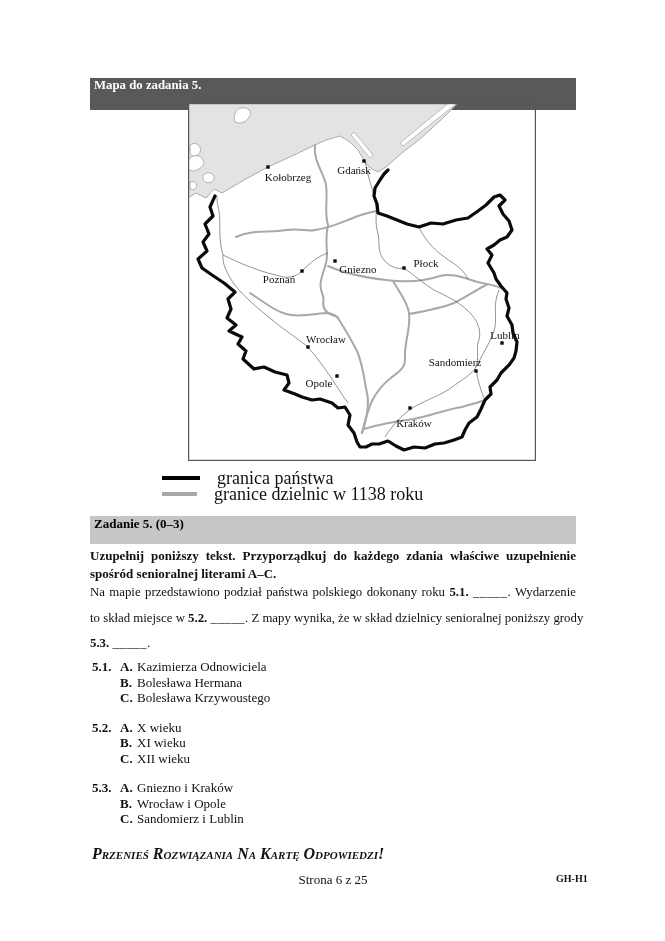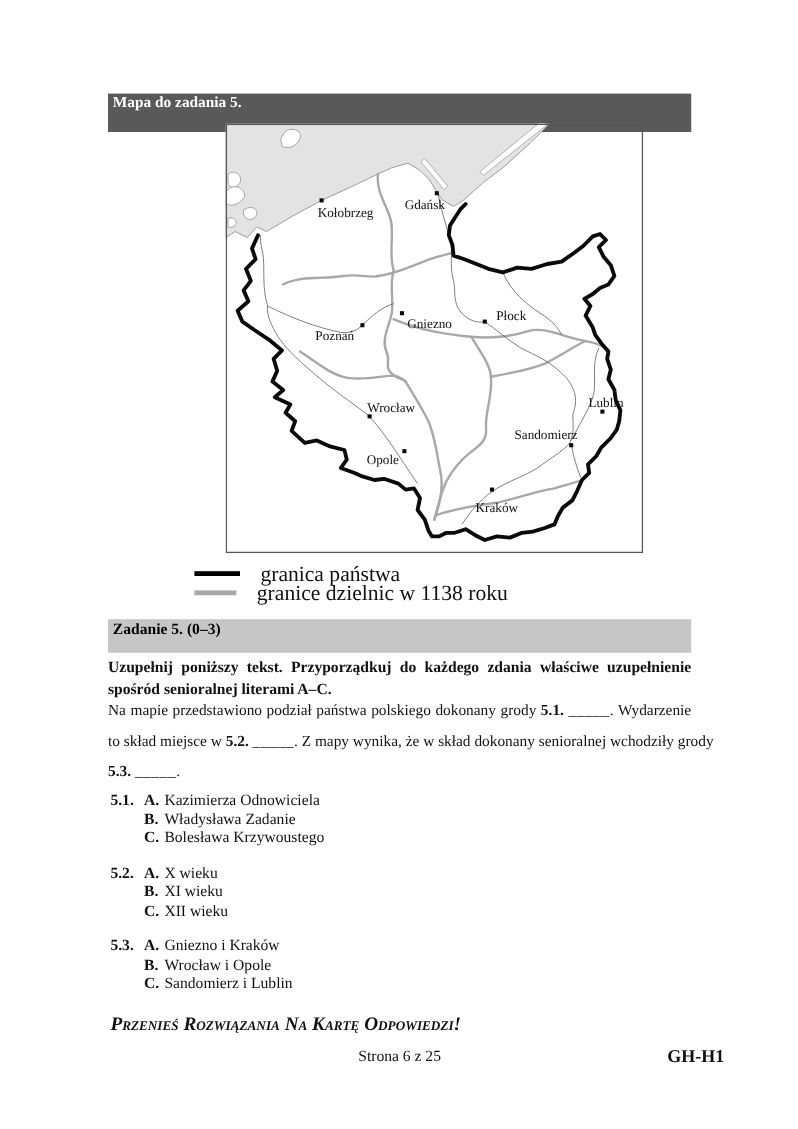--- a/index.html
+++ b/index.html
@@ -43,21 +43,21 @@
   .fl-blank{letter-spacing:0.5px;margin-top:27px;}
   .options{position:absolute; top:659px; left:92px; font-size:13px; line-height:15.5px;}
   .q-group{margin-bottom:14px;}
   .q-row{display:flex;}
   .q-num{width:28px; font-weight:bold;}
   .q-letter{width:17px; font-weight:bold;}
   .transfer-note{position:absolute; top:845px; left:92px; font-size:16px;
                  font-weight:bold; font-style:italic; font-variant:small-caps;}
   .footer-page{position:absolute; top:872px; left:90px; width:486px;
                text-align:center; font-size:13px;}
-  .footer-code{position:absolute; top:873px; left:556px; font-size:15px; font-weight:bold;text-align:right;}
+  .footer-code{position:absolute; top:873px; left:556px; font-size:10px; font-weight:bold;text-align:right;}
 </style>
 </head>
 <body>
 
 <div class="page">
 
   <div class="bar bar-dark">Mapa do zadania 5.</div>
 
   <div class="map-wrap">
     <svg width="348" height="358" viewBox="0 0 348 358">
@@ -147,36 +147,36 @@
   </div>
 
   <div class="bar bar-light">Zadanie 5. (0–3)</div>
 
   <div class="instruction">
     <div class="just">Uzupełnij poniższy tekst. Przyporządkuj do każdego zdania właściwe uzupełnienie</div>
     <div>spośród senioralnej literami A–C.</div>
   </div>
 
   <div class="fill-text" id="fill-text">
-      <div class="fill-line"><span class="fl-pre">Na mapie przedstawiono podział państwa polskiego dokonany grody</span> <span class="fl-num">5.1.</span> <span class="fl-blank">_____</span><span class="fl-post">. Wydarzenie</span></div>
-      <div class="fill-line"><span class="fl-pre">to skład miejsce w</span> <span class="fl-num">5.2.</span> <span class="fl-blank">_____</span><span class="fl-post">. Z mapy wynika, że w skład dokonany senioralnej wchodziły grody</span></div>
+      <div class="fill-line"><span class="fl-pre">Na mapie przedstawiono podział państwa polskiego dokonany roku</span> <span class="fl-num">5.1.</span> <span class="fl-blank">_____</span><span class="fl-post">. Wydarzenie</span></div>
+      <div class="fill-line"><span class="fl-pre">to skład miejsce w</span> <span class="fl-num">5.2.</span> <span class="fl-blank">_____</span><span class="fl-post">. Z mapy wynika, że w skład dzielnicy senioralnej poniższy grody</span></div>
       <div class="fill-line left"><span class="fl-num">5.3.</span> <span class="fl-blank">_____</span><span class="fl-post">.</span></div>
     </div>
 
   <div class="options" id="options-root">
       <div class="q-group">
         <div class="q-row">
           <span class="q-num">5.1.</span>
           <span class="q-letter">A.</span>
           <span class="q-text">Kazimierza Odnowiciela</span>
         </div>
         <div class="q-row">
           <span class="q-num"></span>
           <span class="q-letter">B.</span>
-          <span class="q-text">Władysława Zadanie</span>
+          <span class="q-text">Bolesława Hermana</span>
         </div>
         <div class="q-row">
           <span class="q-num"></span>
           <span class="q-letter">C.</span>
           <span class="q-text">Bolesława Krzywoustego</span>
         </div>
       </div>
       <div class="q-group">
         <div class="q-row">
           <span class="q-num">5.2.</span>

